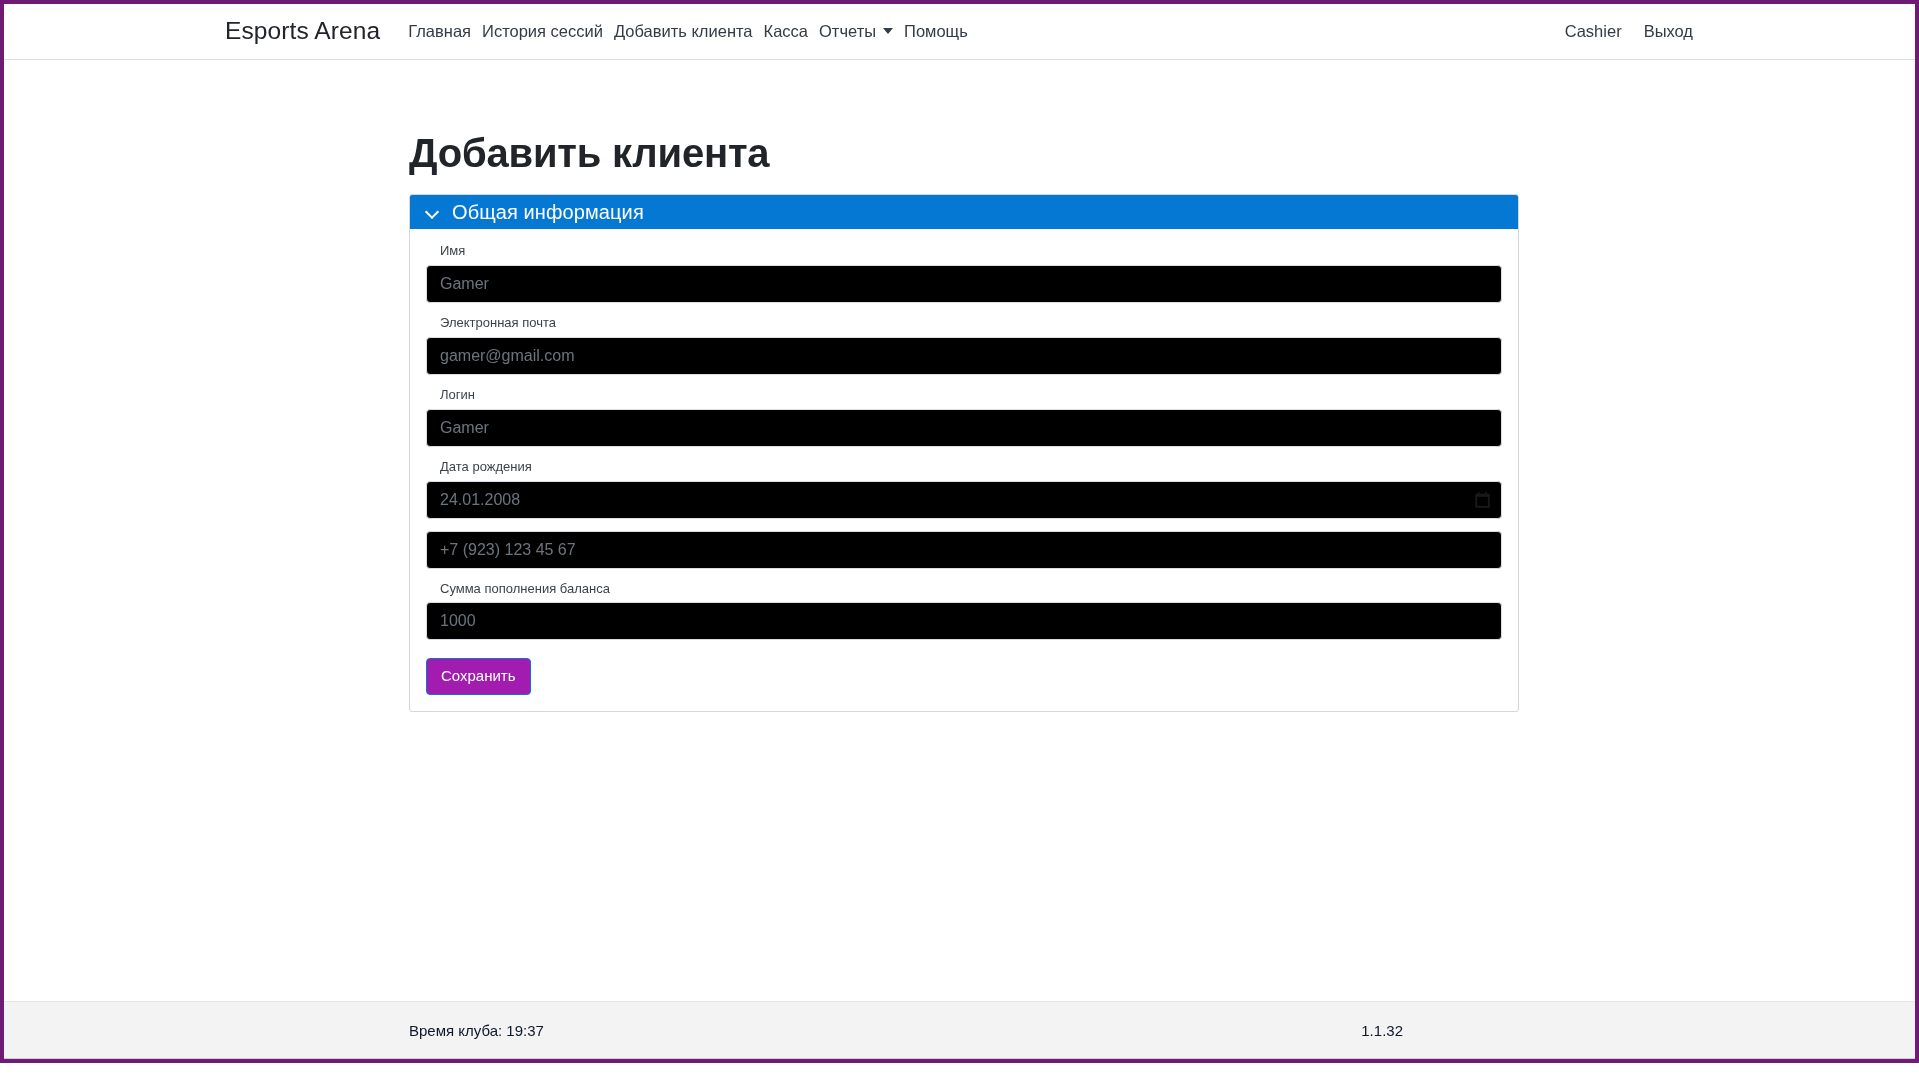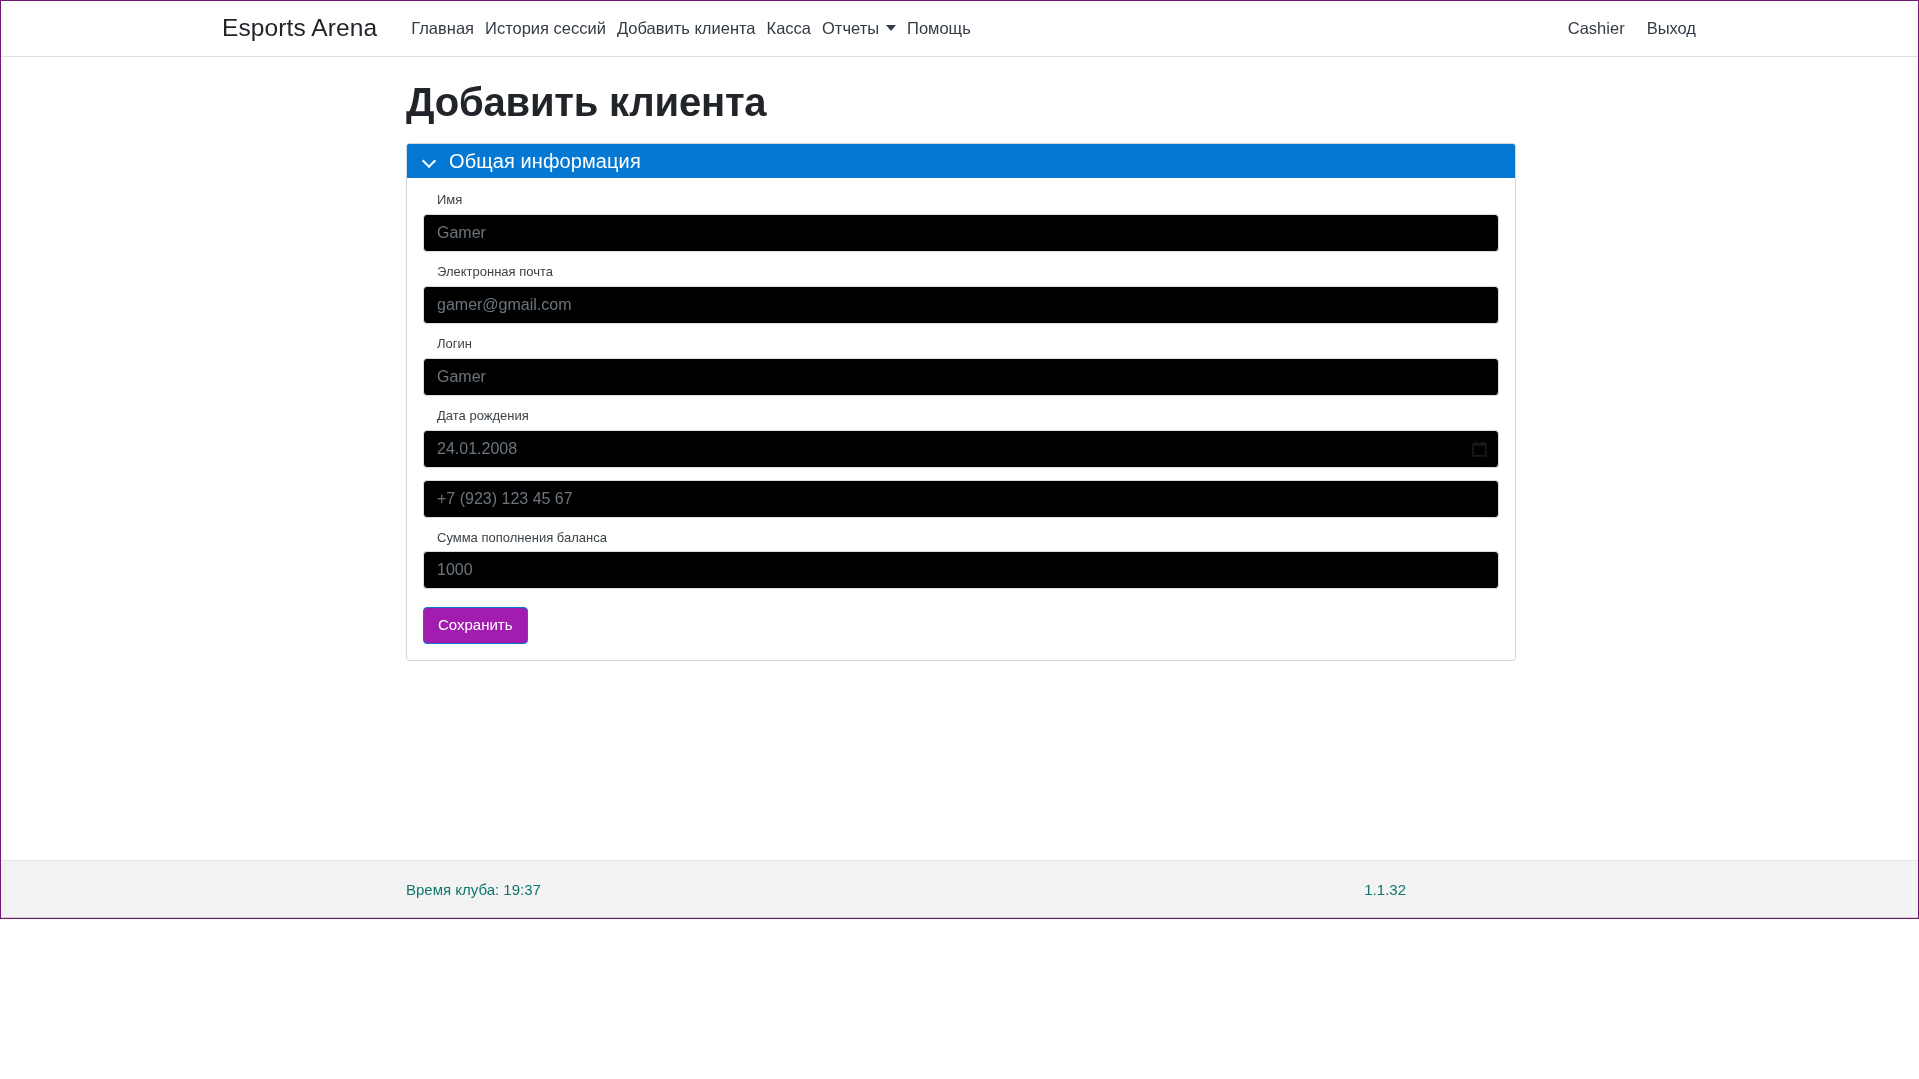--- a/index.html
+++ b/index.html
@@ -12,26 +12,27 @@
     overflow: hidden;
     background: #ffffff;
     font-family: "Liberation Sans", "DejaVu Sans", sans-serif;
     color: #212529;
     -webkit-font-smoothing: antialiased;
   }
 
   .browser-frame {
     position: relative;
     width: 1919px;
-    height: 919px;
-    border: 1px solid #701a75;
+    height: 1063px;
+    border: 4px solid #701a75;
     background: #ffffff;
     display: flex;
     flex-direction: column;
     overflow: hidden;
+    gap: 48px;
   }
 
   
   .navbar {
     flex: 0 0 auto;
     height: 56px;
     background: #ffffff;
     border-bottom: 1px solid #dfdfdf;
     display: flex;
     align-items: center;
@@ -53,21 +54,21 @@
     line-height: 1;
     margin-right: 26px;
     text-decoration: none;
     white-space: nowrap;
   }
   .nav-links {
     display: flex;
     align-items: center;
     gap: 0px;
     list-style: none;
-    margin: 8px;
+    margin: 2px;
     padding: 0;
   }
   .nav-link {
     font-size: 16.5px;
     color: #333b45;
     text-decoration: none;
     padding: 0 11px;
     line-height: 1;
     white-space: nowrap;
     display: inline-flex;
@@ -211,21 +212,21 @@
   
   .footer {
     flex: 0 0 auto;
     height: 58px;
     background: #f3f3f3;
     border-top: 1px solid #e6e6e6;
     border-bottom: 1px solid #d0d0d0;
     display: flex;
     align-items: center;
     font-size: 15px;
-    color: #0f766e;
+    color: #0f172a;
     padding-left: 405px;
     padding-right: 405px;
     position: relative;
   }
   .footer-left { flex: 0 0 auto; }
   .footer-right { margin-left: auto; padding-right: 107px; }
 </style>
 </head>
 <body>
 

